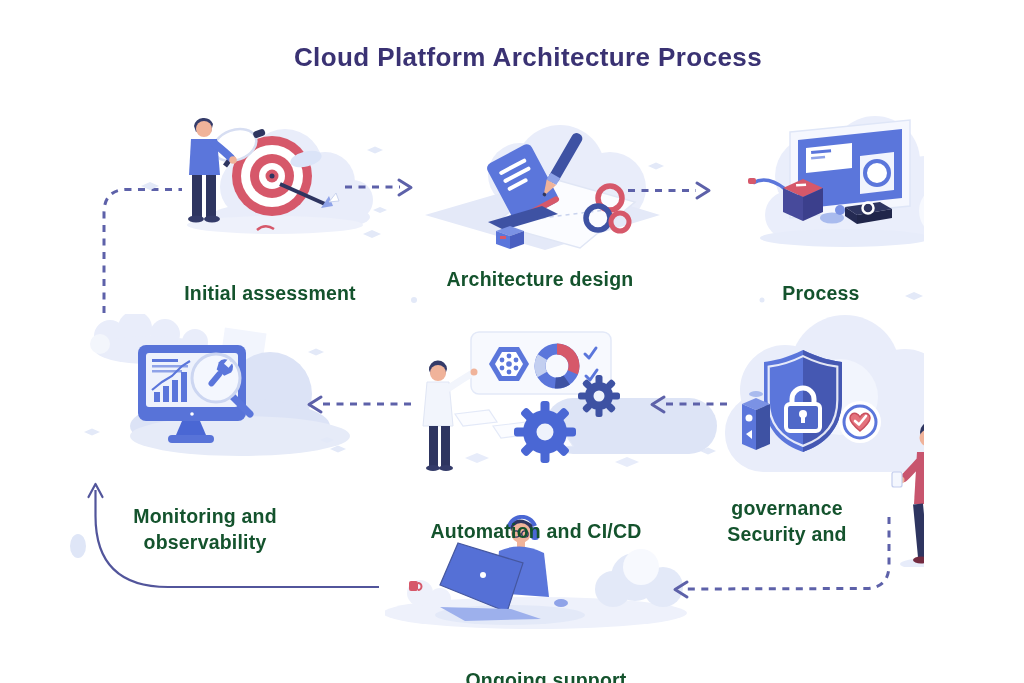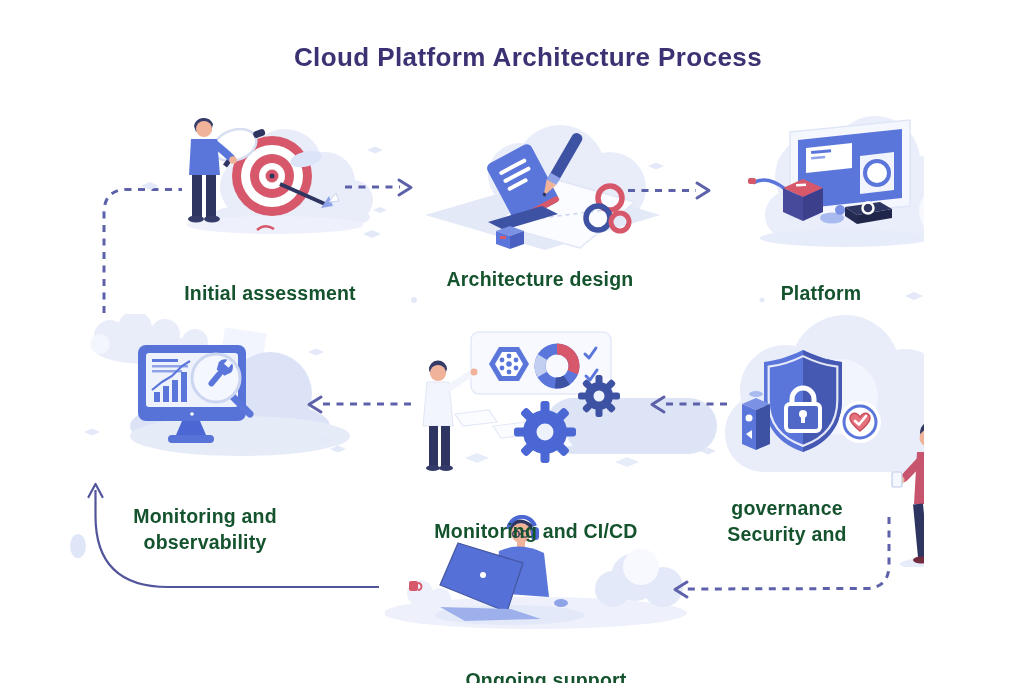--- a/index.html
+++ b/index.html
@@ -171,21 +171,21 @@
         <circle cx="100" cy="104" r="5" fill="#7b92e4"></circle>
         <path d="M 105 101 L 140 96 L 152 103 L 117 109 Z" fill="#2e3560"></path>
         <path d="M 105 101 L 117 109 L 117 118 L 105 110 Z" fill="#242a52"></path>
         <path d="M 117 109 L 152 103 L 152 112 L 117 118 Z" fill="#20264a"></path>
         <circle cx="128" cy="102" r="5.5" fill="none" stroke="#ffffff" stroke-width="2.5"></circle>
       </g>
       <ellipse cx="105" cy="132" rx="85" ry="9" fill="#e7ecfa"></ellipse>
     </svg>
   </div>
   <div class="node-label" style="left:691px;top:249px">
-    <div>Platform</div>
+    <div>Process</div>
   </div>
 
   <div class="abs z2" style="left:690px;top:312px;width:300px;height:255px">
     <svg width="300" height="255" viewBox="0 0 300 255">
       <g fill="#e9edfa">
         <circle cx="95" cy="78" r="45"></circle>
           <circle cx="155" cy="58" r="55"></circle>
         <circle cx="215" cy="82" r="45"></circle>
           <circle cx="258" cy="110" r="32"></circle>
         <rect x="35" y="82" width="240" height="78" rx="38"></rect>
@@ -304,21 +304,21 @@
         <ellipse cx="28" cy="138" rx="7" ry="3" fill="#343b69"></ellipse>
         <ellipse cx="41" cy="138" rx="7" ry="3" fill="#343b69"></ellipse>
       </g>
       <g fill="#e7ecfa">
         <path d="M 60 128 l 12 -5 12 5 -12 5 z"></path>
           <path d="M 210 132 l 12 -5 12 5 -12 5 z"></path>
       </g>
     </svg>
   </div>
   <div class="node-label" style="left:406px;top:487px">
-    <div>Monitoring and CI/CD</div>
+    <div>Automation and CI/CD</div>
   </div>
 
   <div class="abs z2" style="left:70px;top:314px;width:280px;height:152px">
     <svg width="280" height="152" viewBox="0 0 280 152">
       <g fill="#e9edfa">
         <circle cx="40" cy="22" r="16"></circle>
           <circle cx="65" cy="14" r="17"></circle>
           <circle cx="95" cy="20" r="15"></circle>
         <circle cx="125" cy="28" r="13"></circle>
           <ellipse cx="80" cy="36" rx="55" ry="14"></ellipse>

